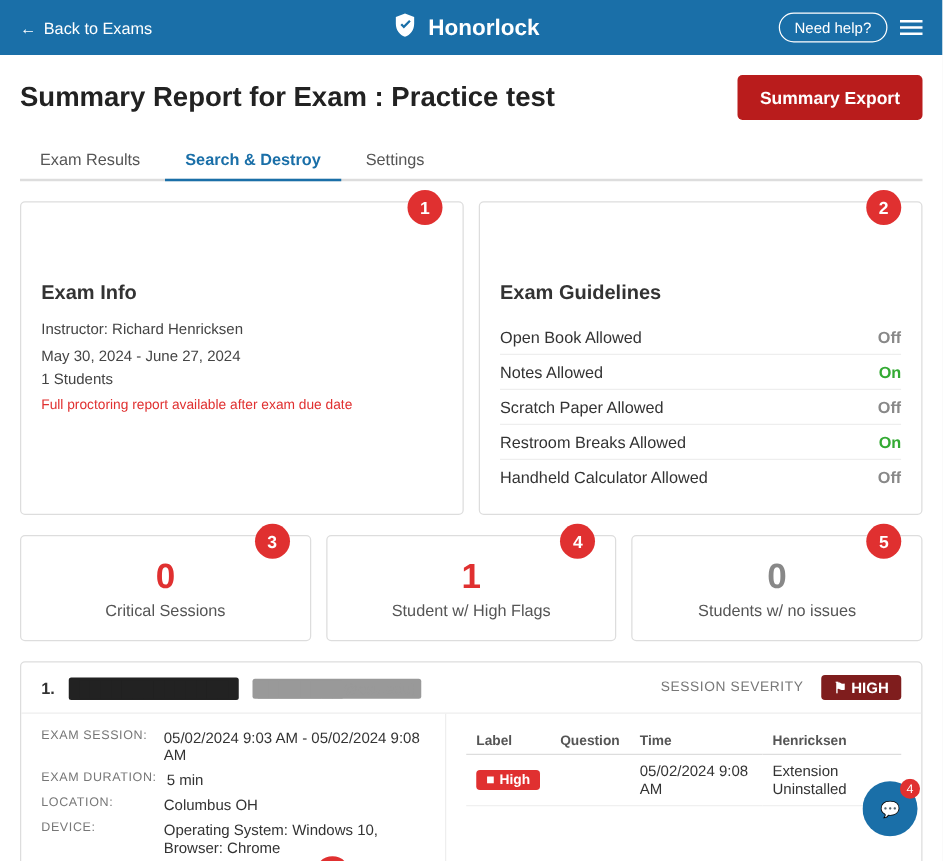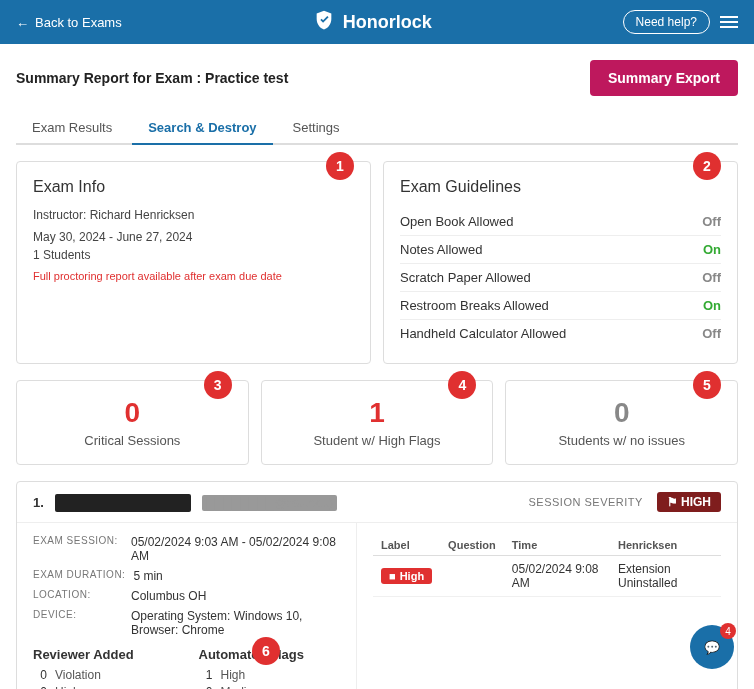--- a/index.html
+++ b/index.html
@@ -35,23 +35,23 @@
     
     .page { padding: 16px; background: white; min-height: calc(689px - 44px); }
 
     
     .top-bar {
       display: flex;
       align-items: center;
       justify-content: space-between;
       margin-bottom: 16px;
     }
-    .page-title { font-size: 14px; font-weight: bold; color: #222; }
+    .page-title { font-size: 22px; font-weight: bold; color: #222; }
     .summary-export-btn {
-      background: #be185d;
+      background: #b91c1c;
       color: white;
       border: none;
       padding: 10px 18px;
       border-radius: 4px;
       cursor: pointer;
       font-size: 14px;
       font-weight: bold;
     }
 
     
@@ -69,21 +69,21 @@
     
     .info-grid { display: flex; gap: 12px; margin-bottom: 16px; }
     .info-card {
       flex: 1;
       border: 1px solid #ddd;
       border-radius: 4px;
       padding: 16px;
       background: white;
       position: relative;
     }
-    .info-card-title { font-size: 16px; font-weight: normal; margin-bottom: 12px; }
+    .info-card-title { font-size: 16px; font-weight: bold; margin-bottom: 12px; margin-top: 48px; }
     .red-badge {
       position: absolute;
       top: -10px;
       right: 16px;
       width: 28px; height: 28px;
       background: #e03030;
       color: white;
       border-radius: 50%;
       display: flex; align-items: center; justify-content: center;
       font-weight: bold; font-size: 14px;

